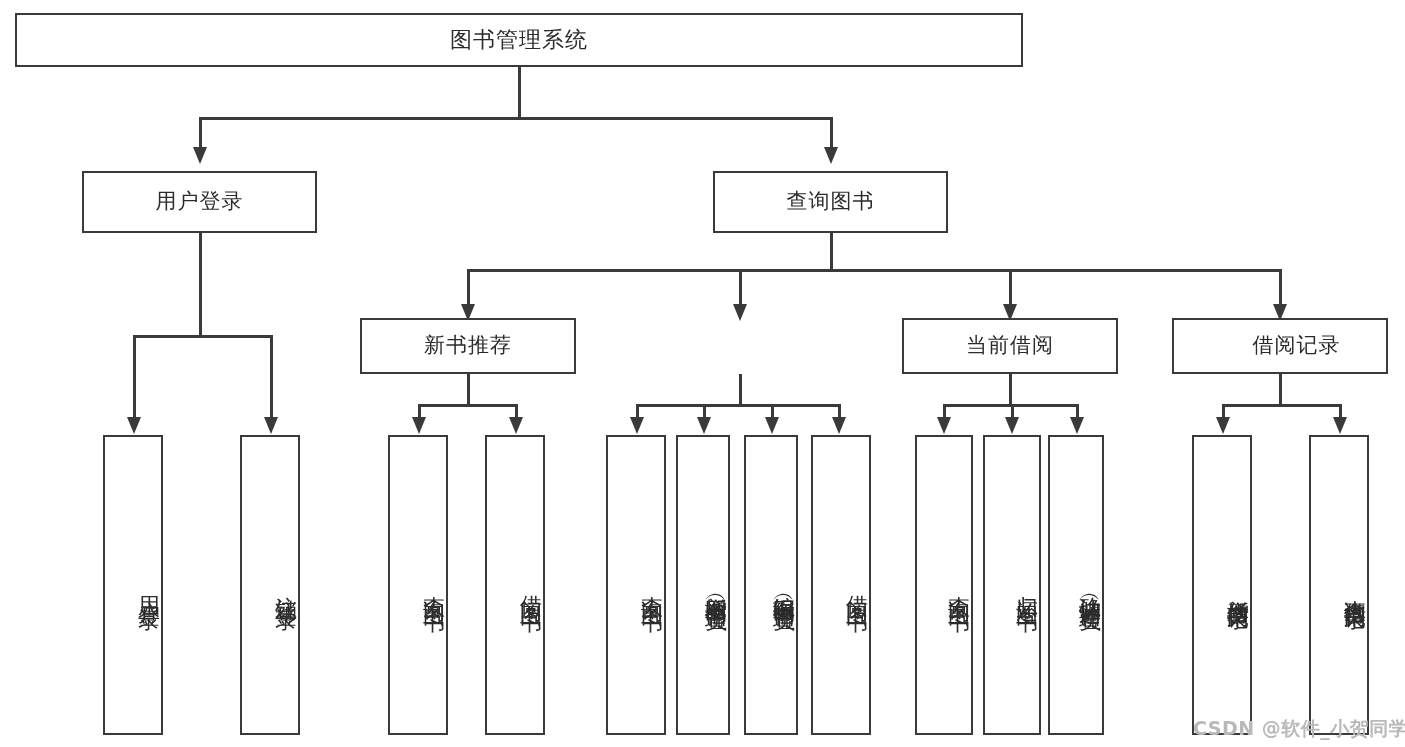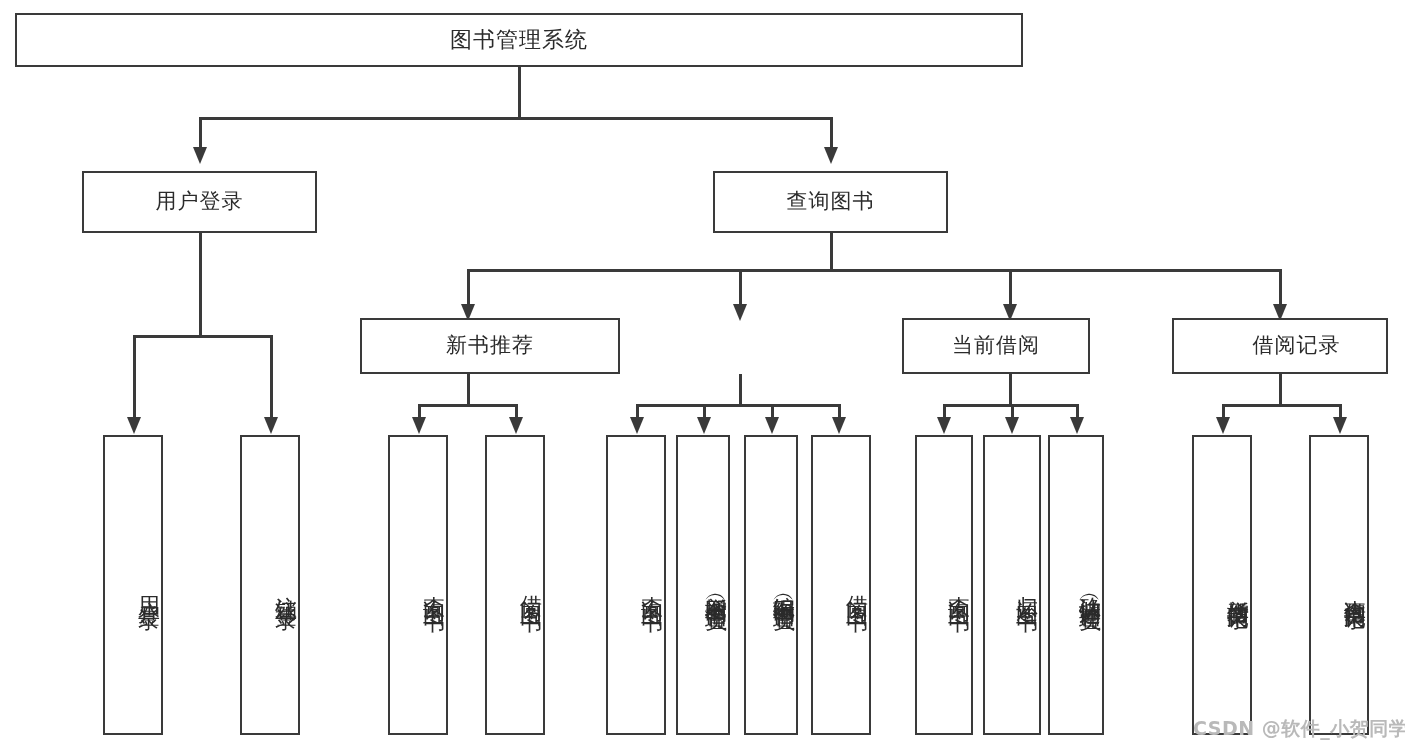--- a/index.html
+++ b/index.html
@@ -101,24 +101,24 @@
   <div class="ln h" style="left:467px; top:269px; width:814px;"></div>
   <div class="ln v" style="left:467px; top:269px; height:46px;"></div>
   <div class="ln v" style="left:739px; top:269px; height:46px;"></div>
   <div class="ln v" style="left:1009px; top:269px; height:46px;"></div>
   <div class="ln v" style="left:1279px; top:269px; height:46px;"></div>
   <div class="arrow" style="left:461px; top:304px;"></div>
   <div class="arrow" style="left:733px; top:304px;"></div>
   <div class="arrow" style="left:1003px; top:304px;"></div>
   <div class="arrow" style="left:1273px; top:304px;"></div>
 
-  <div class="node h" style="left:360px; top:318px; width:260px; height:56px;">
+  <div class="node h" style="left:360px; top:318px; width:216px; height:56px;">
     <span>新书推荐</span>
   </div>
-  <div class="node h" style="left:902px; top:318px; width:188px; height:56px;">
+  <div class="node h" style="left:902px; top:318px; width:216px; height:56px;">
     <span>当前借阅</span>
   </div>
   <div class="node h" style="left:1172px; top:318px; width:216px; height:56px;padding-left:33px;">
     <span>借阅记录</span>
   </div>
 
   <div class="ln v" style="left:467px; top:374px; height:32px;"></div>
   <div class="ln h" style="left:418px; top:404px; width:99px;"></div>
   <div class="ln v" style="left:418px; top:404px; height:14px;"></div>
   <div class="ln v" style="left:515px; top:404px; height:14px;"></div>

